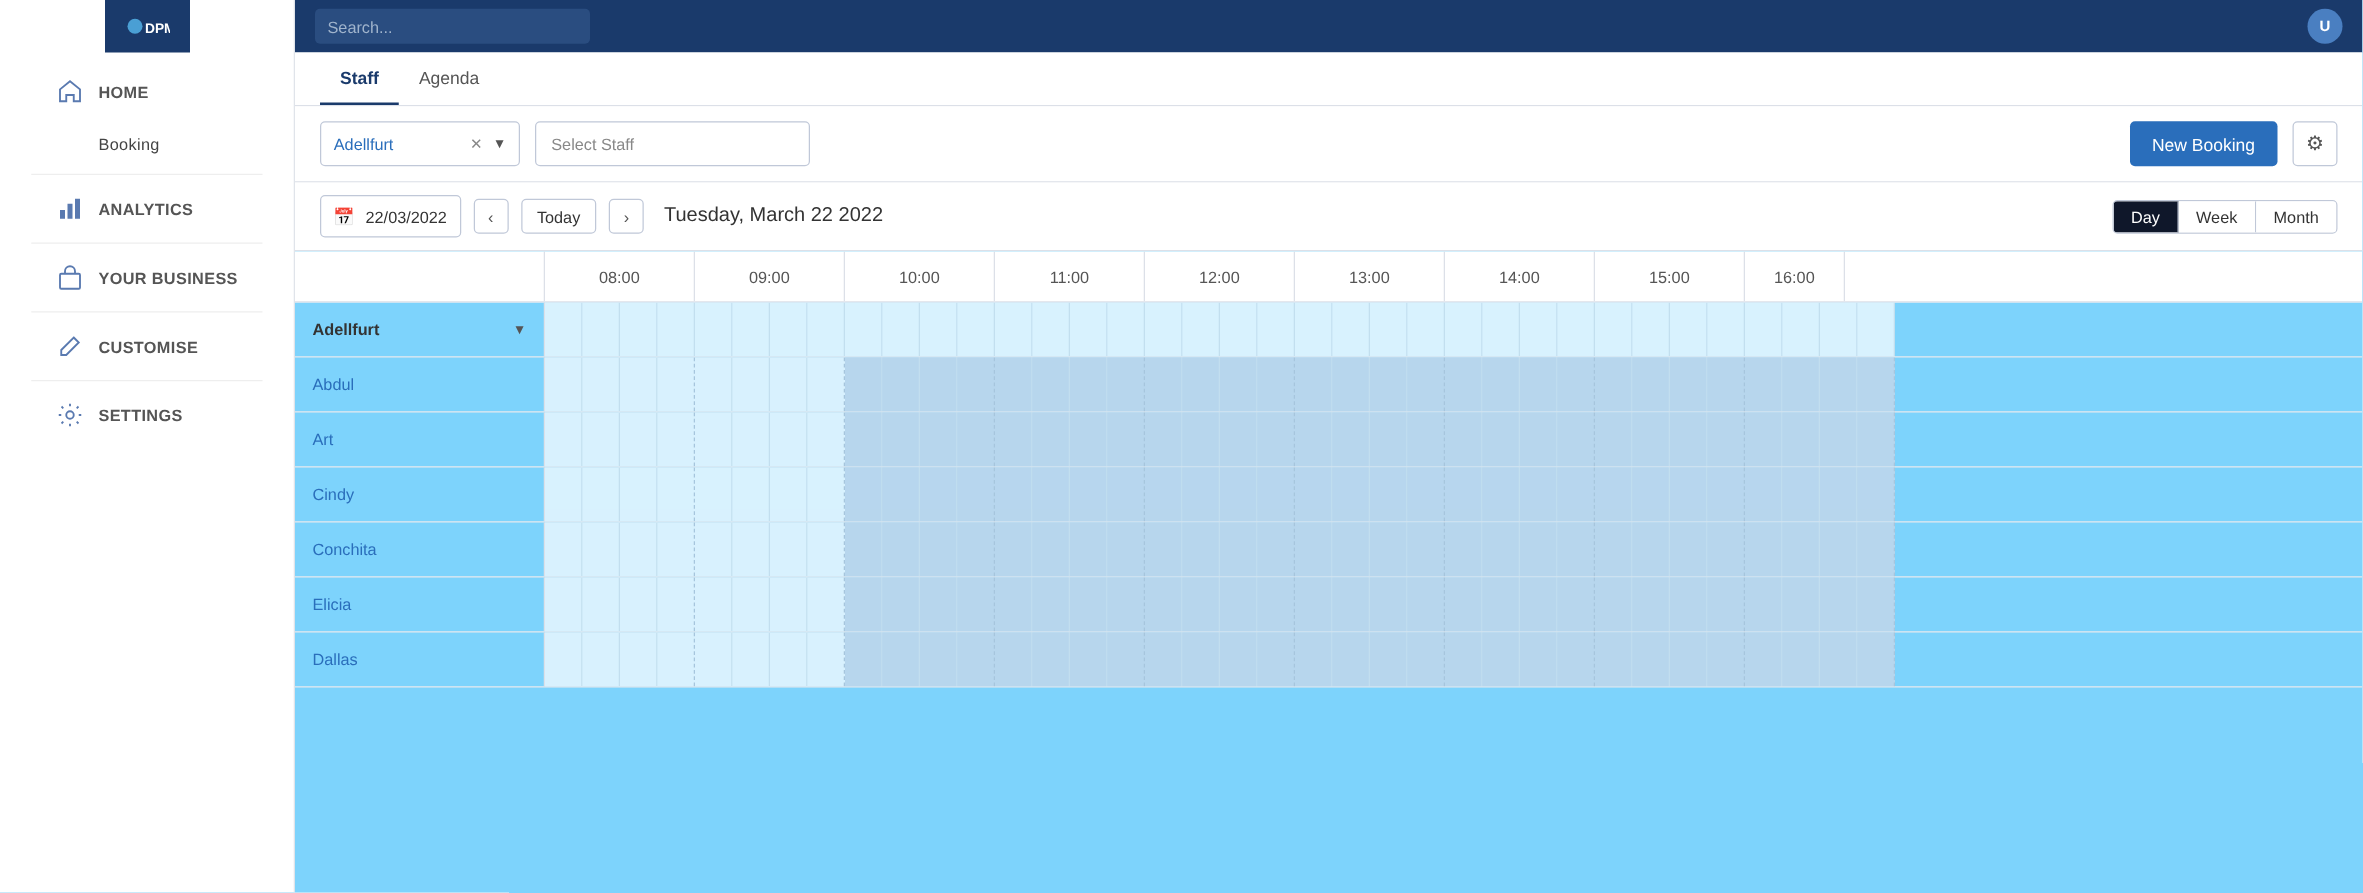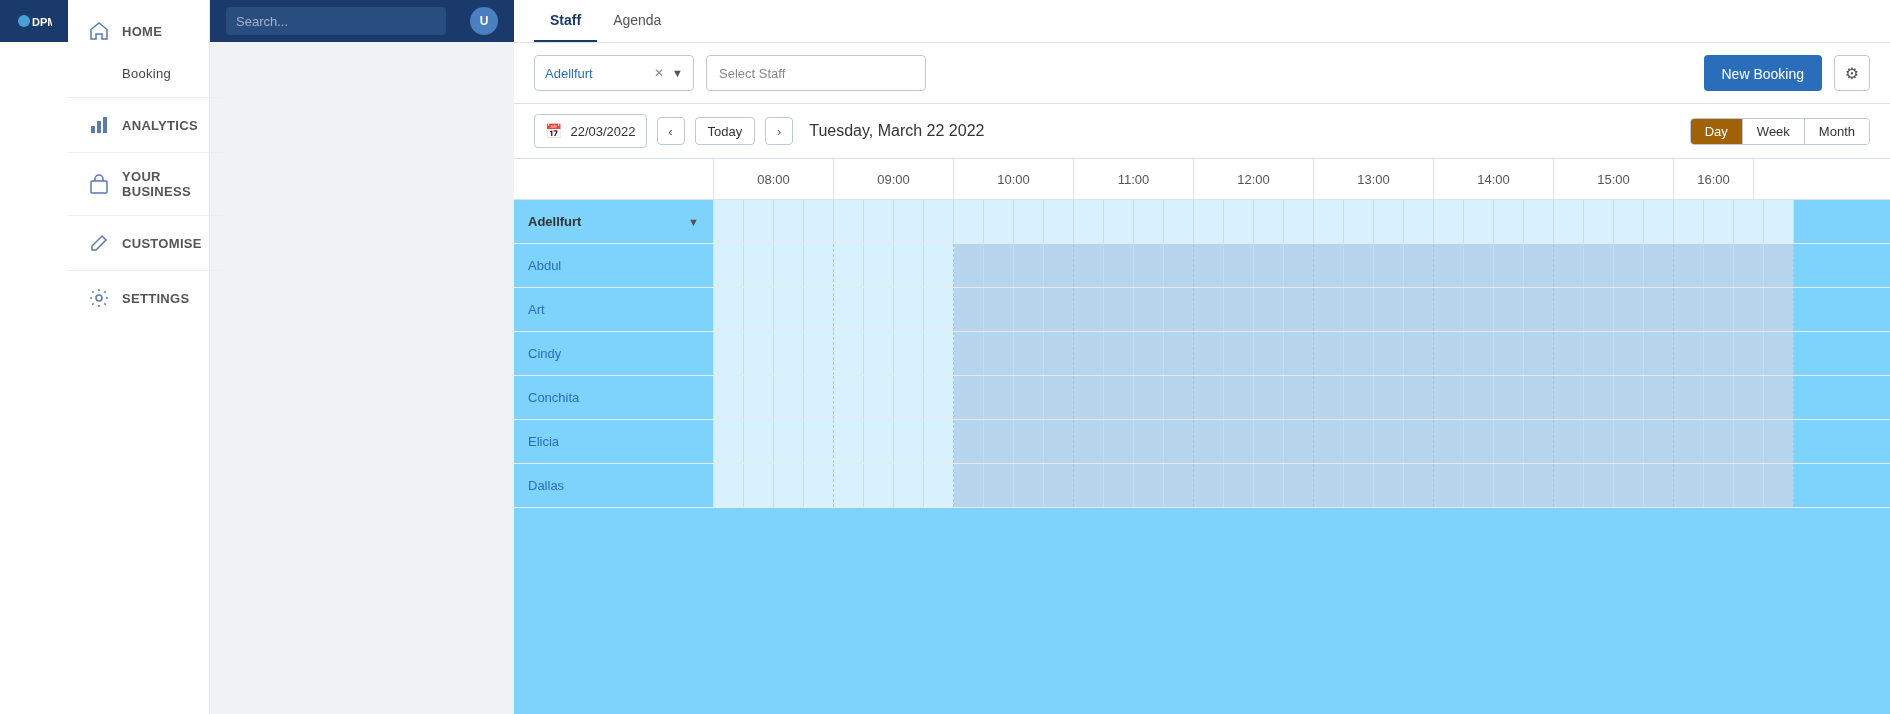--- a/index.html
+++ b/index.html
@@ -1,25 +1,26 @@
 <!DOCTYPE html>
 <html><head>
   <meta charset="utf-8">
   <style>
     * { box-sizing: border-box; margin: 0; padding: 0; }
     body { font-family: -apple-system, BlinkMacSystemFont, 'Segoe UI', Arial, sans-serif; background: #f0f2f5; display: flex; height: 714px; overflow: hidden; }
 
     
     .sidebar {
-      width: 210px;
+      width: 236px;
       background: #fff;
       border-right: 1px solid #e0e4ea;
       display: flex;
-      flex-direction: row;
+      flex-direction: column;
       flex-shrink: 0;
+      align-items: center;
     }
     .sidebar-logo {
       background: #1a3a6b;
       height: 42px;
       display: flex;
       align-items: center;
       padding: 0 16px;
     }
     .logo-icon {
       width: 36px;
@@ -41,21 +42,21 @@
       gap: 12px;
     }
     .nav-item .nav-icon { width: 22px; height: 22px; flex-shrink: 0; color: #5a7ab0; }
     .nav-item.sub-item { padding-left: 54px; font-weight: 400; color: #444; font-size: 13px; }
     .nav-divider { height: 1px; background: #eee; margin: 4px 0; }
 
     
     .main {
       flex: 1;
       display: flex;
-      flex-direction: row;
+      flex-direction: column;
       overflow: hidden;
     }
 
     
     .topbar {
       background: #1a3a6b;
       height: 42px;
       display: flex;
       align-items: center;
       padding: 0 16px;
@@ -227,21 +228,21 @@
     .view-btn {
       padding: 5px 14px;
       font-size: 13px;
       cursor: pointer;
       background: #fff;
       color: #333;
       border: none;
       border-right: 1px solid #c0c8d8;
     }
     .view-btn:last-child { border-right: none; }
-    .view-btn.active { background: #a16207; color: #fff; }
+    .view-btn.active { background: #0f172a; color: #fff; }
 
     
     .calendar-area {
       flex: 1;
       overflow: hidden;
       display: flex;
       flex-direction: column;
       background: #7dd3fc;
       margin: 0;
       position: relative;

